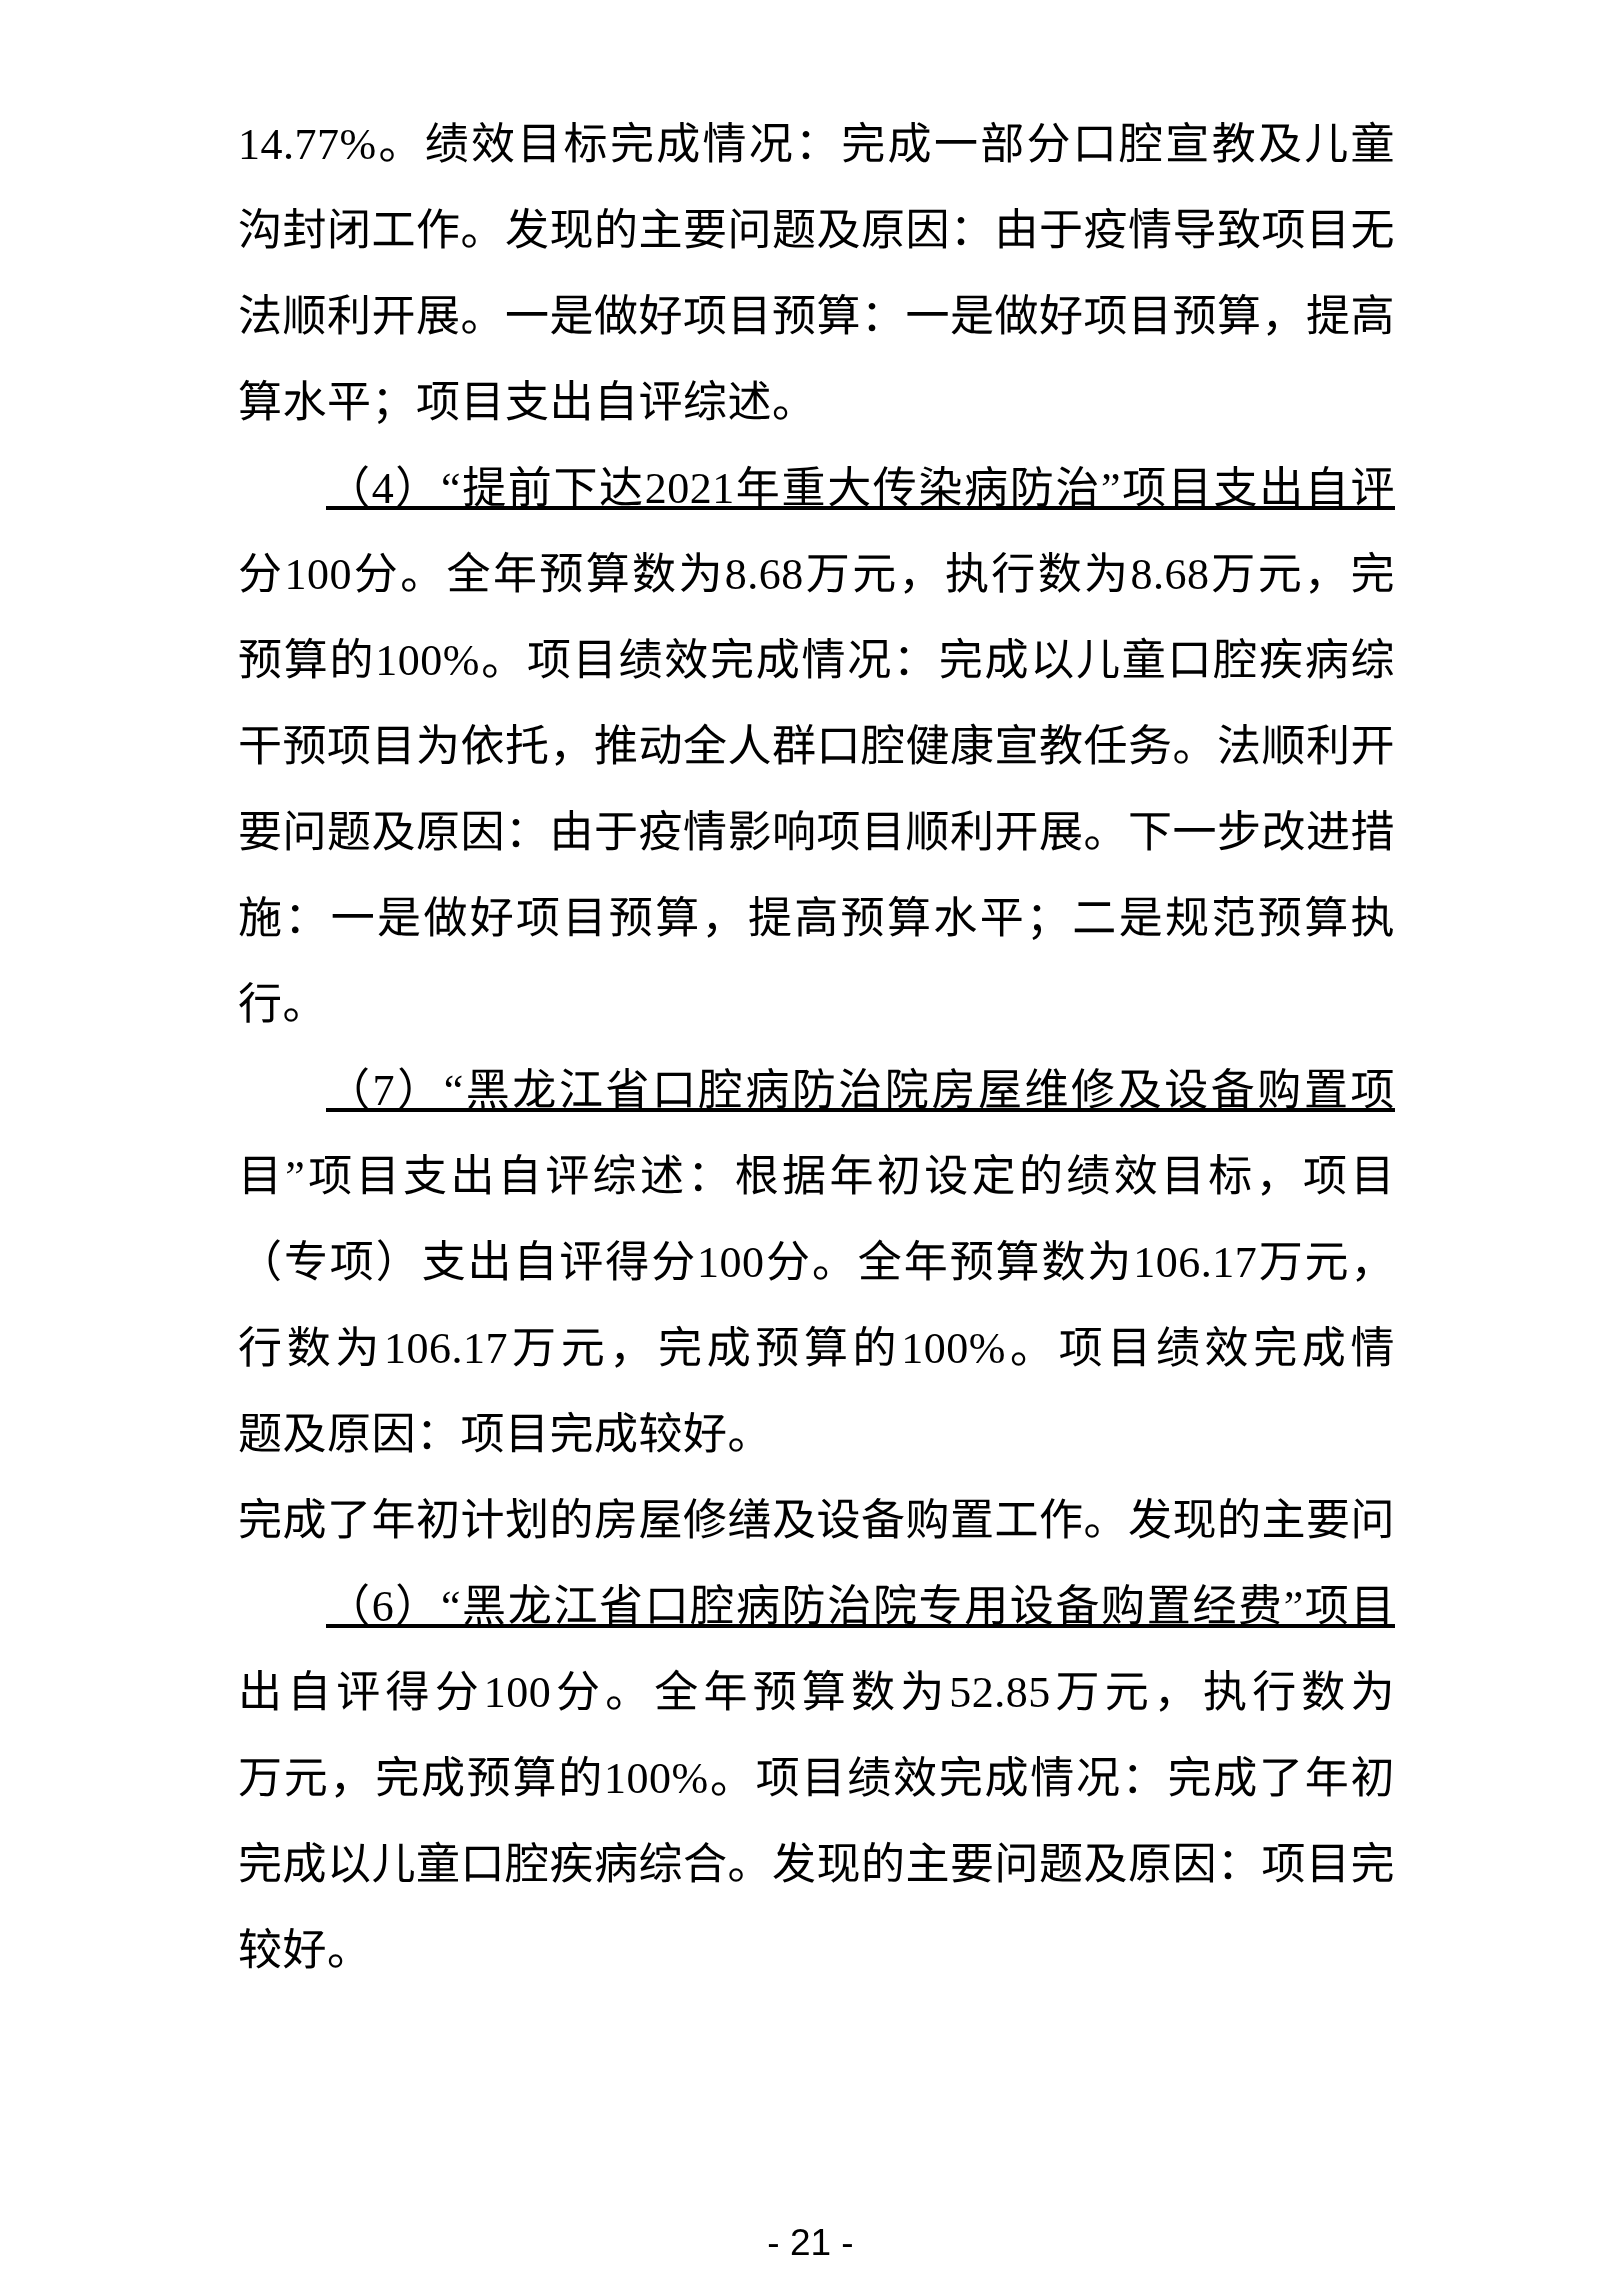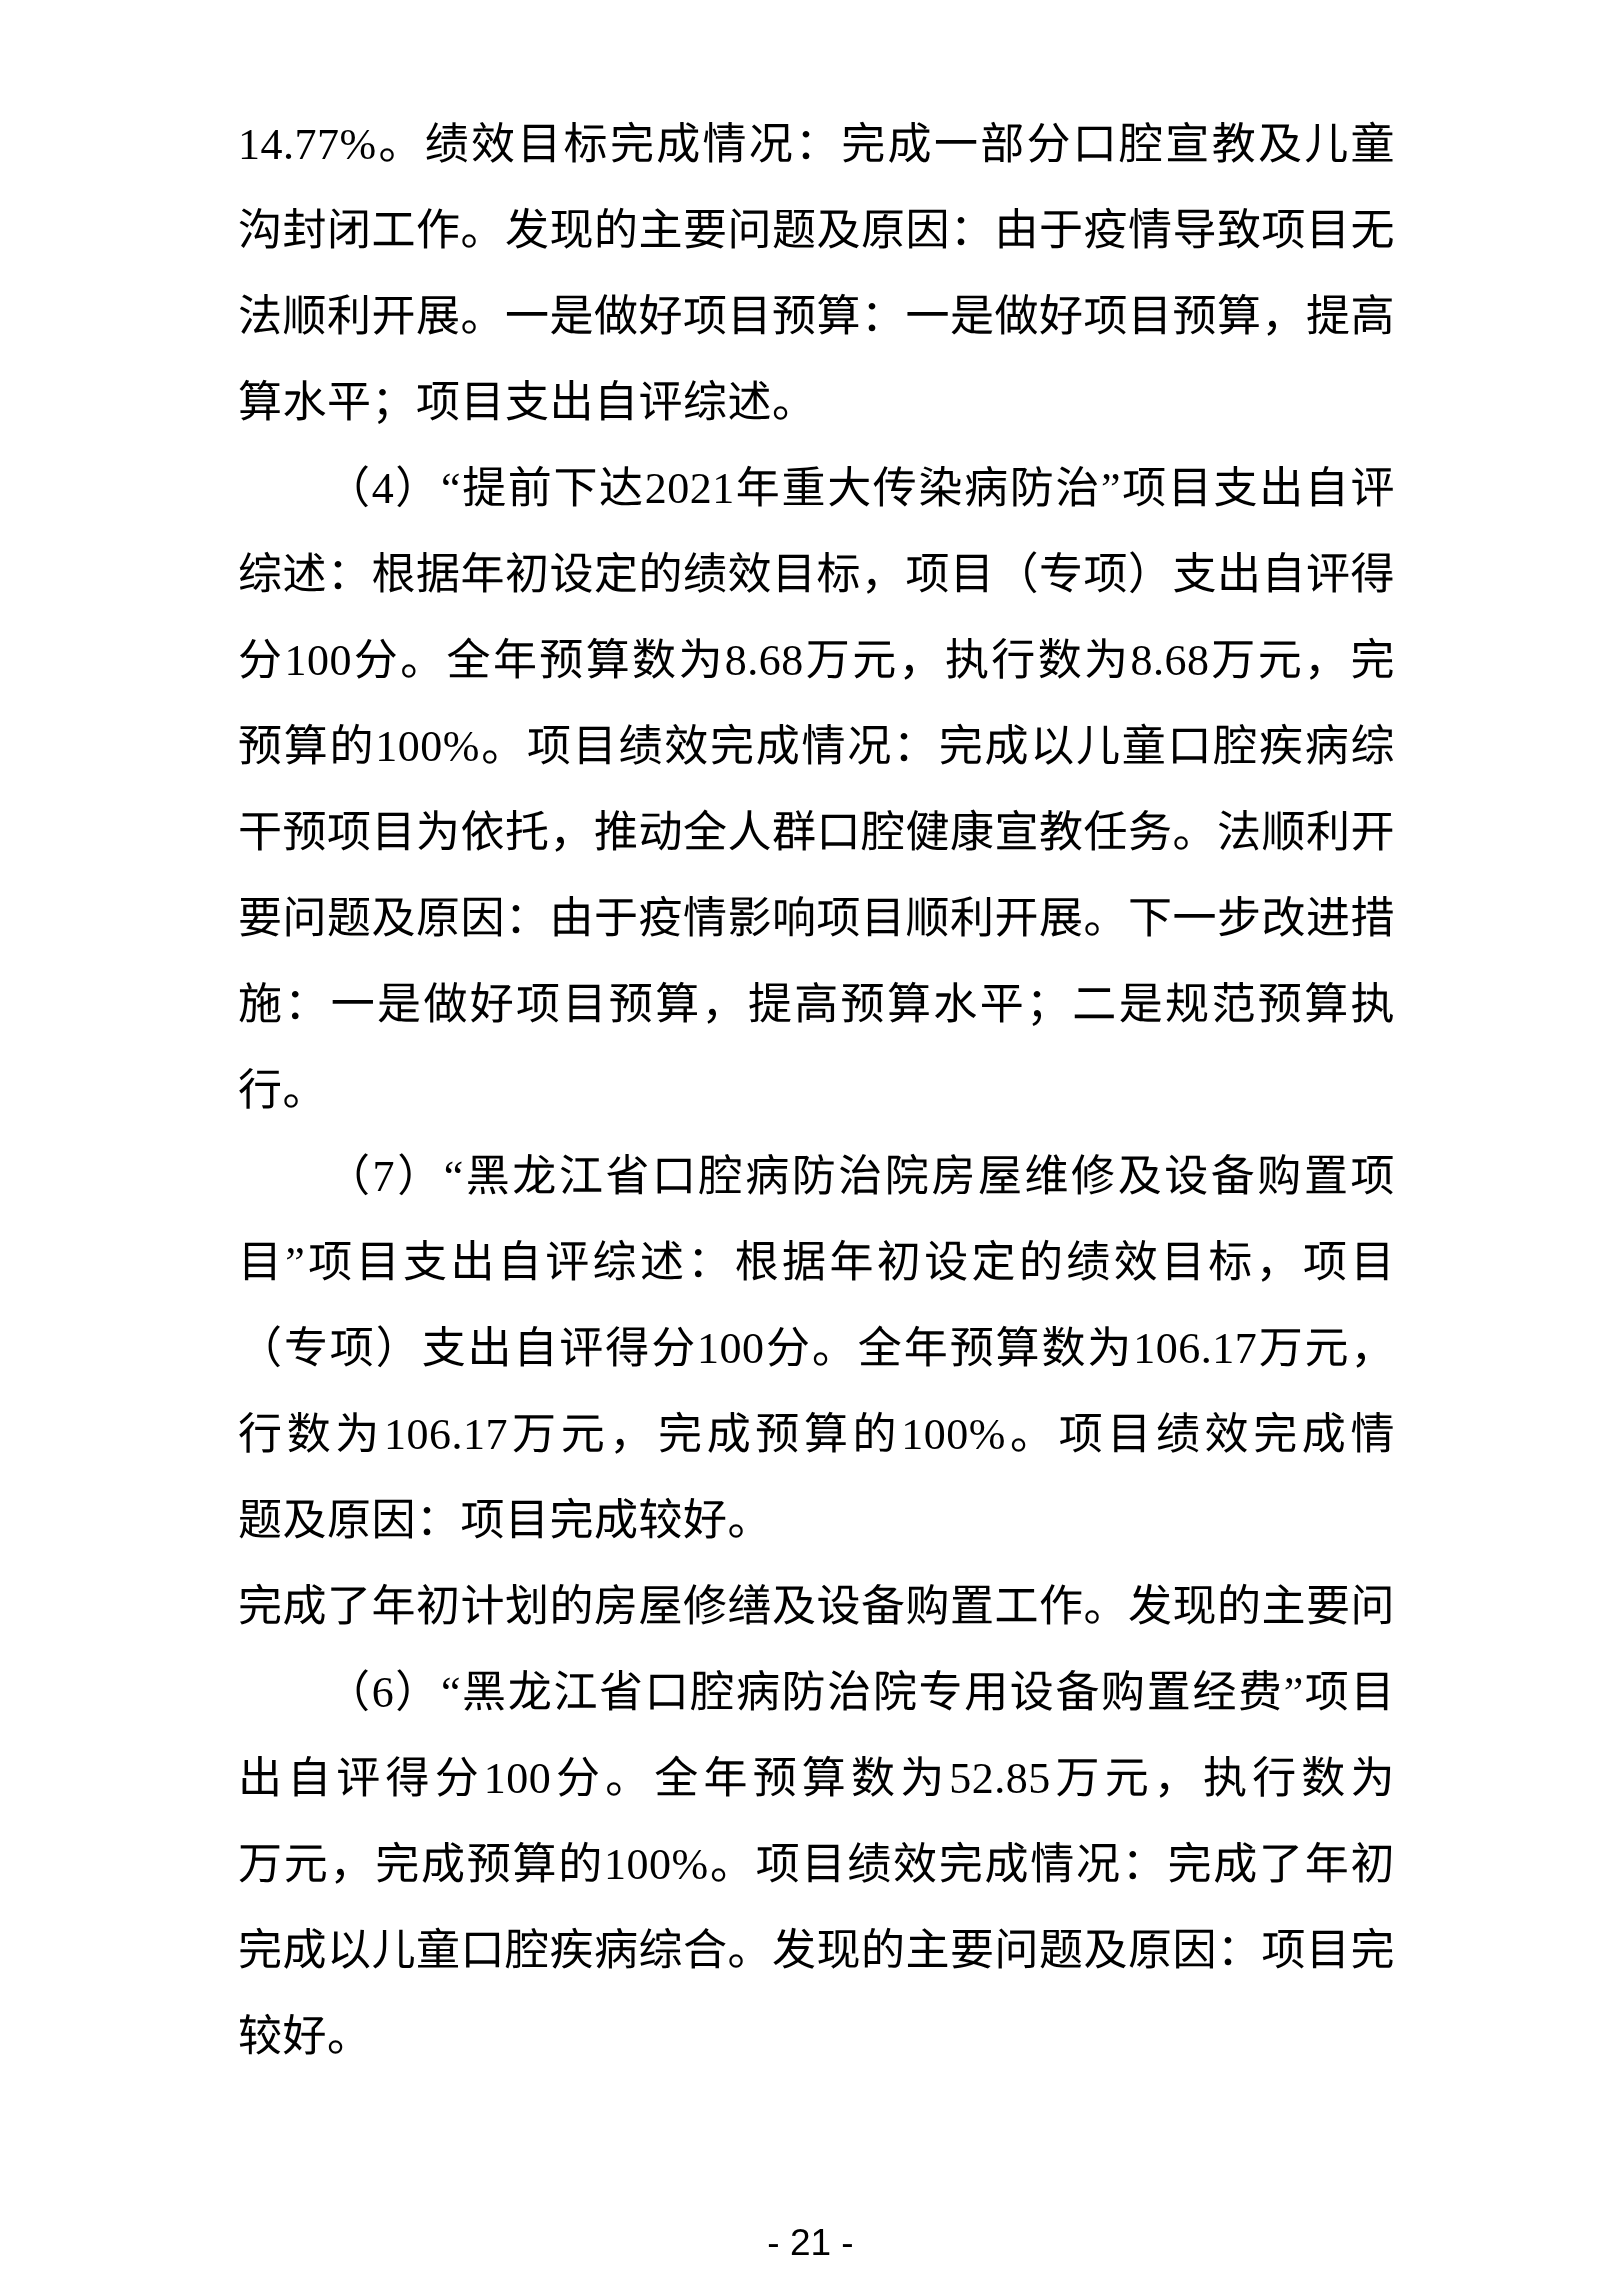--- a/index.html
+++ b/index.html
@@ -35,20 +35,21 @@
     text-align: justify;
     text-align-last: justify;
     letter-spacing: 0.5px;
   }
   .text-line.is-last {
     text-align: left;
     text-align-last: left;
   }
   .text-line.is-indented {
     text-indent: 2em;
+    text-decoration: underline;
   }
   .page-footer {
     position: absolute;
     top: 2221px;
     left: 0;
     width: 100%;
     text-align: center;
   }
   .page-number {
     font-family: "Liberation Sans", "DejaVu Sans", sans-serif;
@@ -63,21 +64,20 @@
 <div class="page">
   <div class="doc-content">
       <div class="paragraph">
         <div class="text-line">14.77%。绩效目标完成情况：完成一部分口腔宣教及儿童窝</div>
         <div class="text-line">沟封闭工作。发现的主要问题及原因：由于疫情导致项目无</div>
         <div class="text-line">法顺利开展。一是做好项目预算：一是做好项目预算，提高预</div>
         <div class="text-line is-last">算水平；项目支出自评综述。</div>
       </div>
       <div class="paragraph">
         <div class="text-line is-indented">（4）“提前下达2021年重大传染病防治”项目支出自评</div>
-        <div class="text-line">综述：根据年初设定的绩效目标，项目（专项）支出自评得</div>
         <div class="text-line">分100分。全年预算数为8.68万元，执行数为8.68万元，完成</div>
         <div class="text-line">预算的100%。项目绩效完成情况：完成以儿童口腔疾病综合</div>
         <div class="text-line">干预项目为依托，推动全人群口腔健康宣教任务。法顺利开展</div>
         <div class="text-line">要问题及原因：由于疫情影响项目顺利开展。下一步改进措</div>
         <div class="text-line">施：一是做好项目预算，提高预算水平；二是规范预算执</div>
         <div class="text-line is-last">行。</div>
       </div>
       <div class="paragraph">
         <div class="text-line is-indented">（7）“黑龙江省口腔病防治院房屋维修及设备购置项</div>
         <div class="text-line">目”项目支出自评综述：根据年初设定的绩效目标，项目</div>

